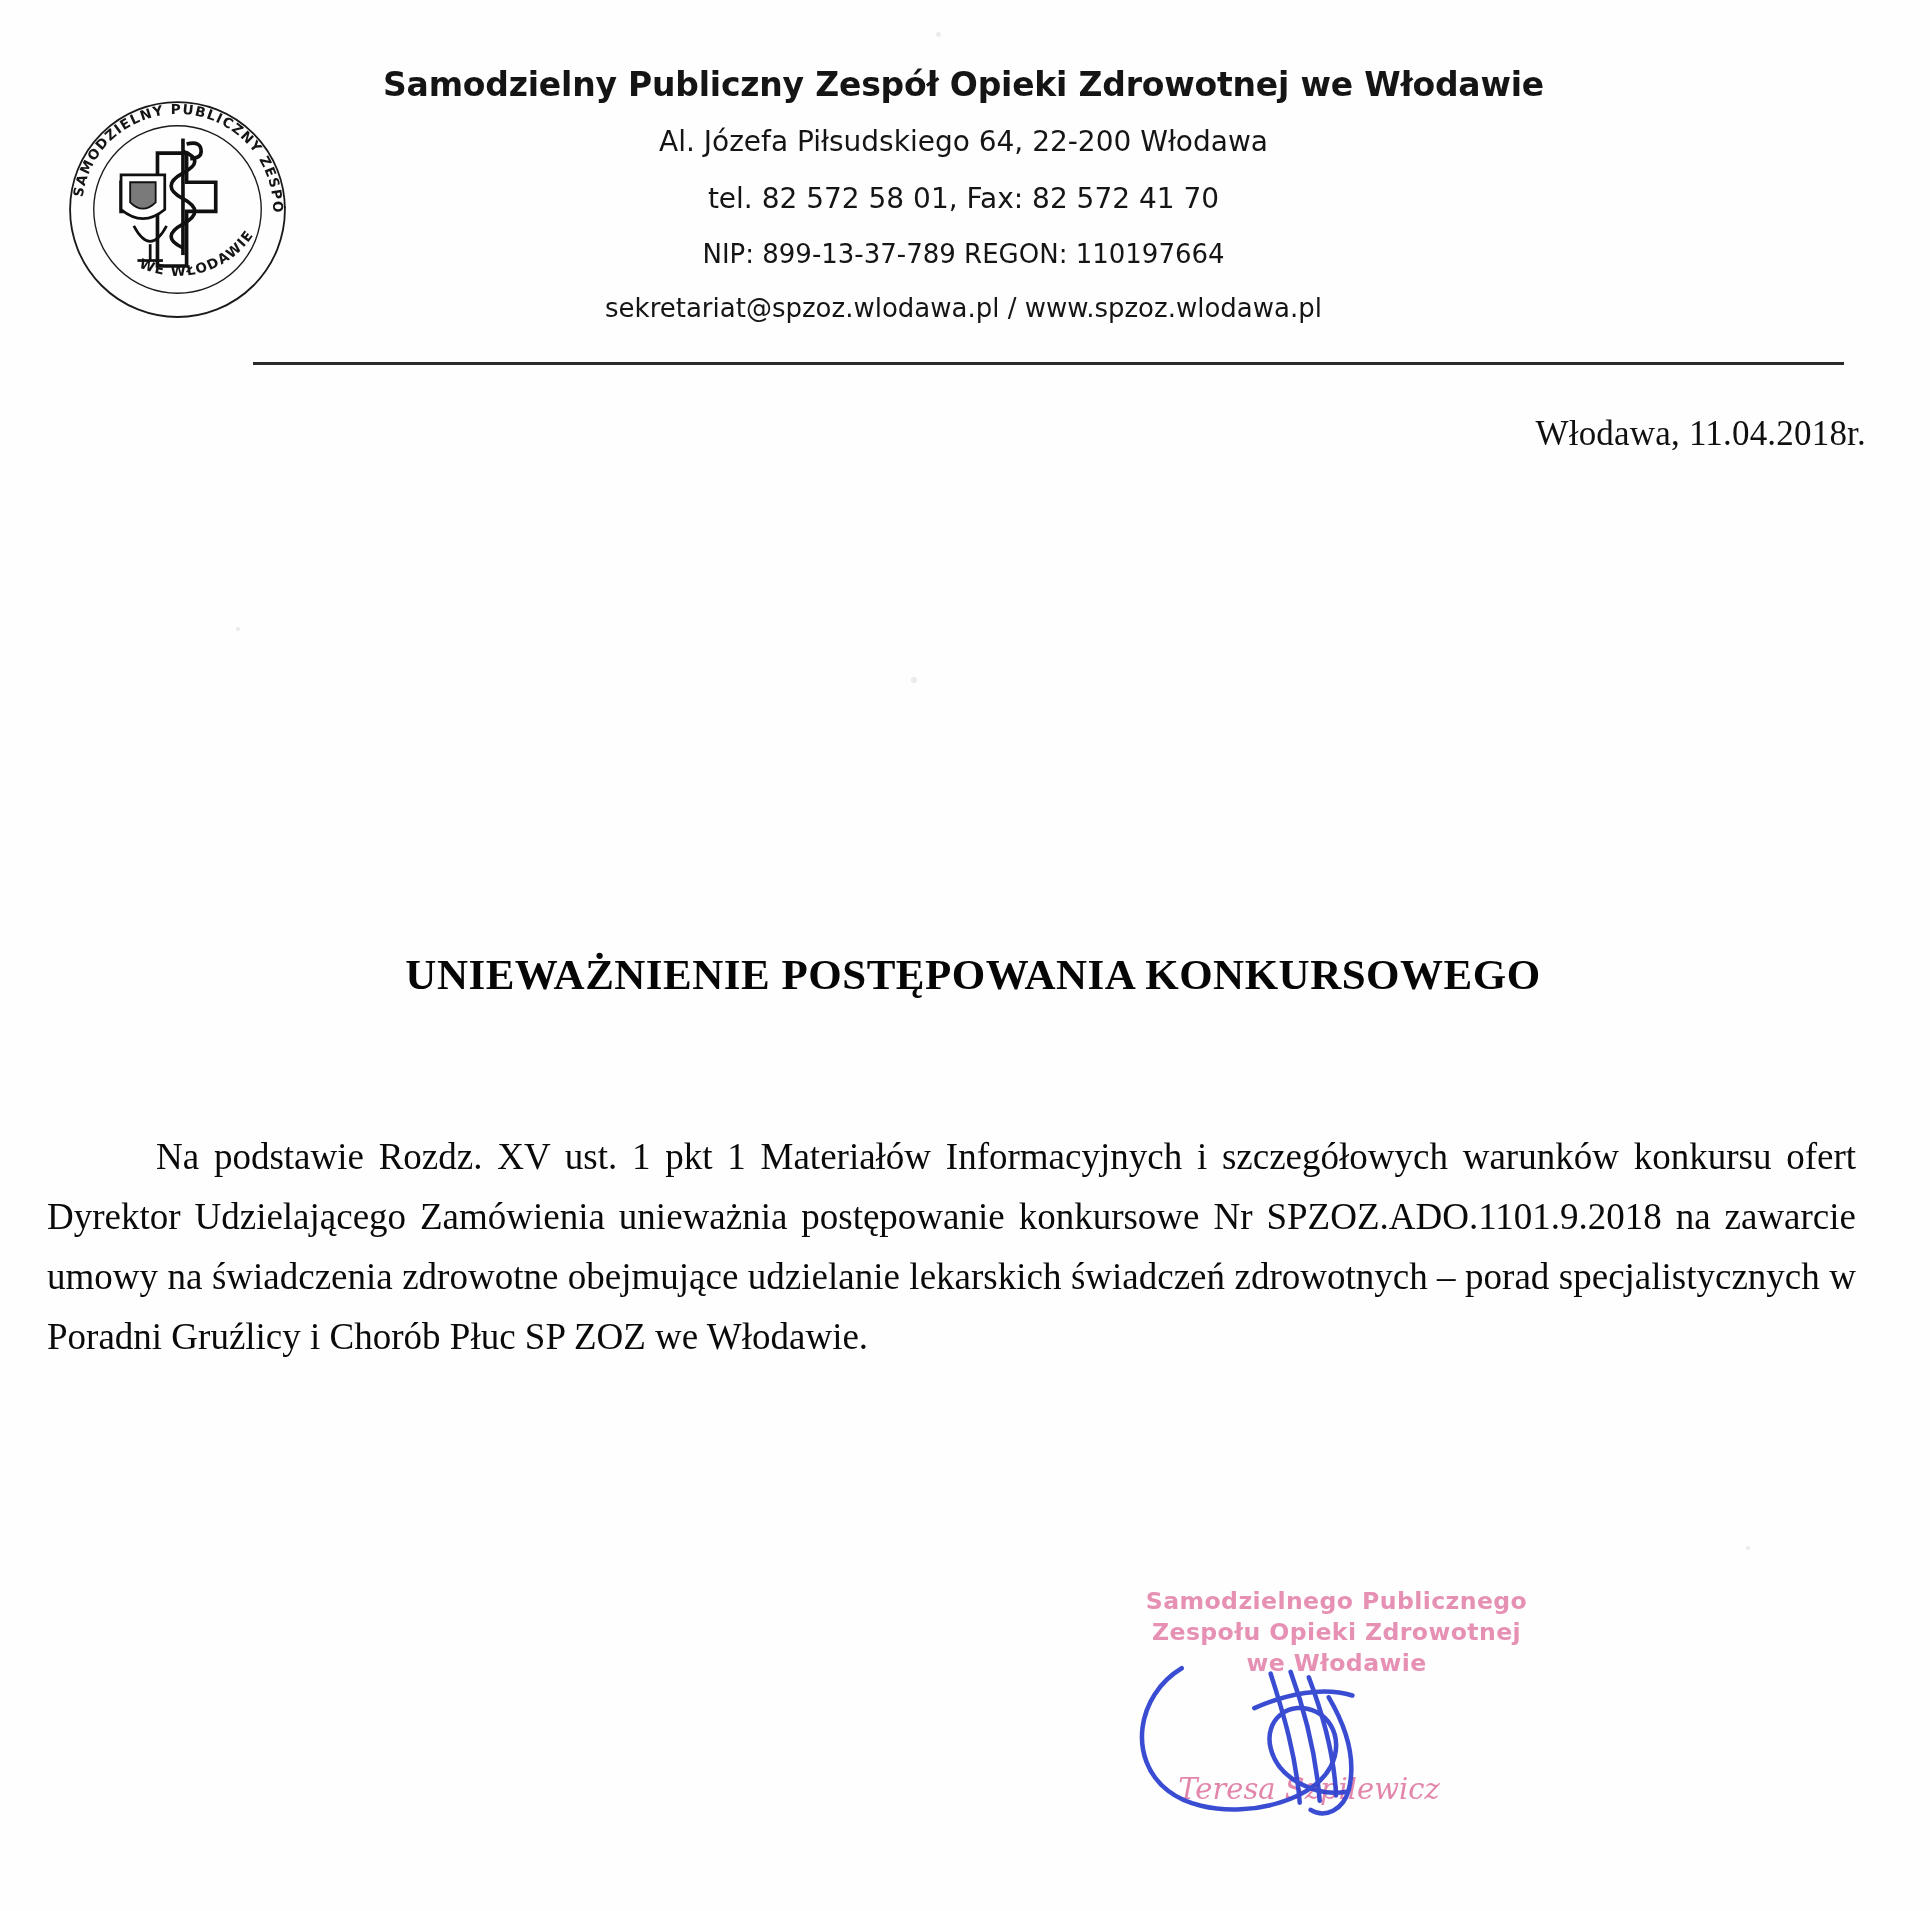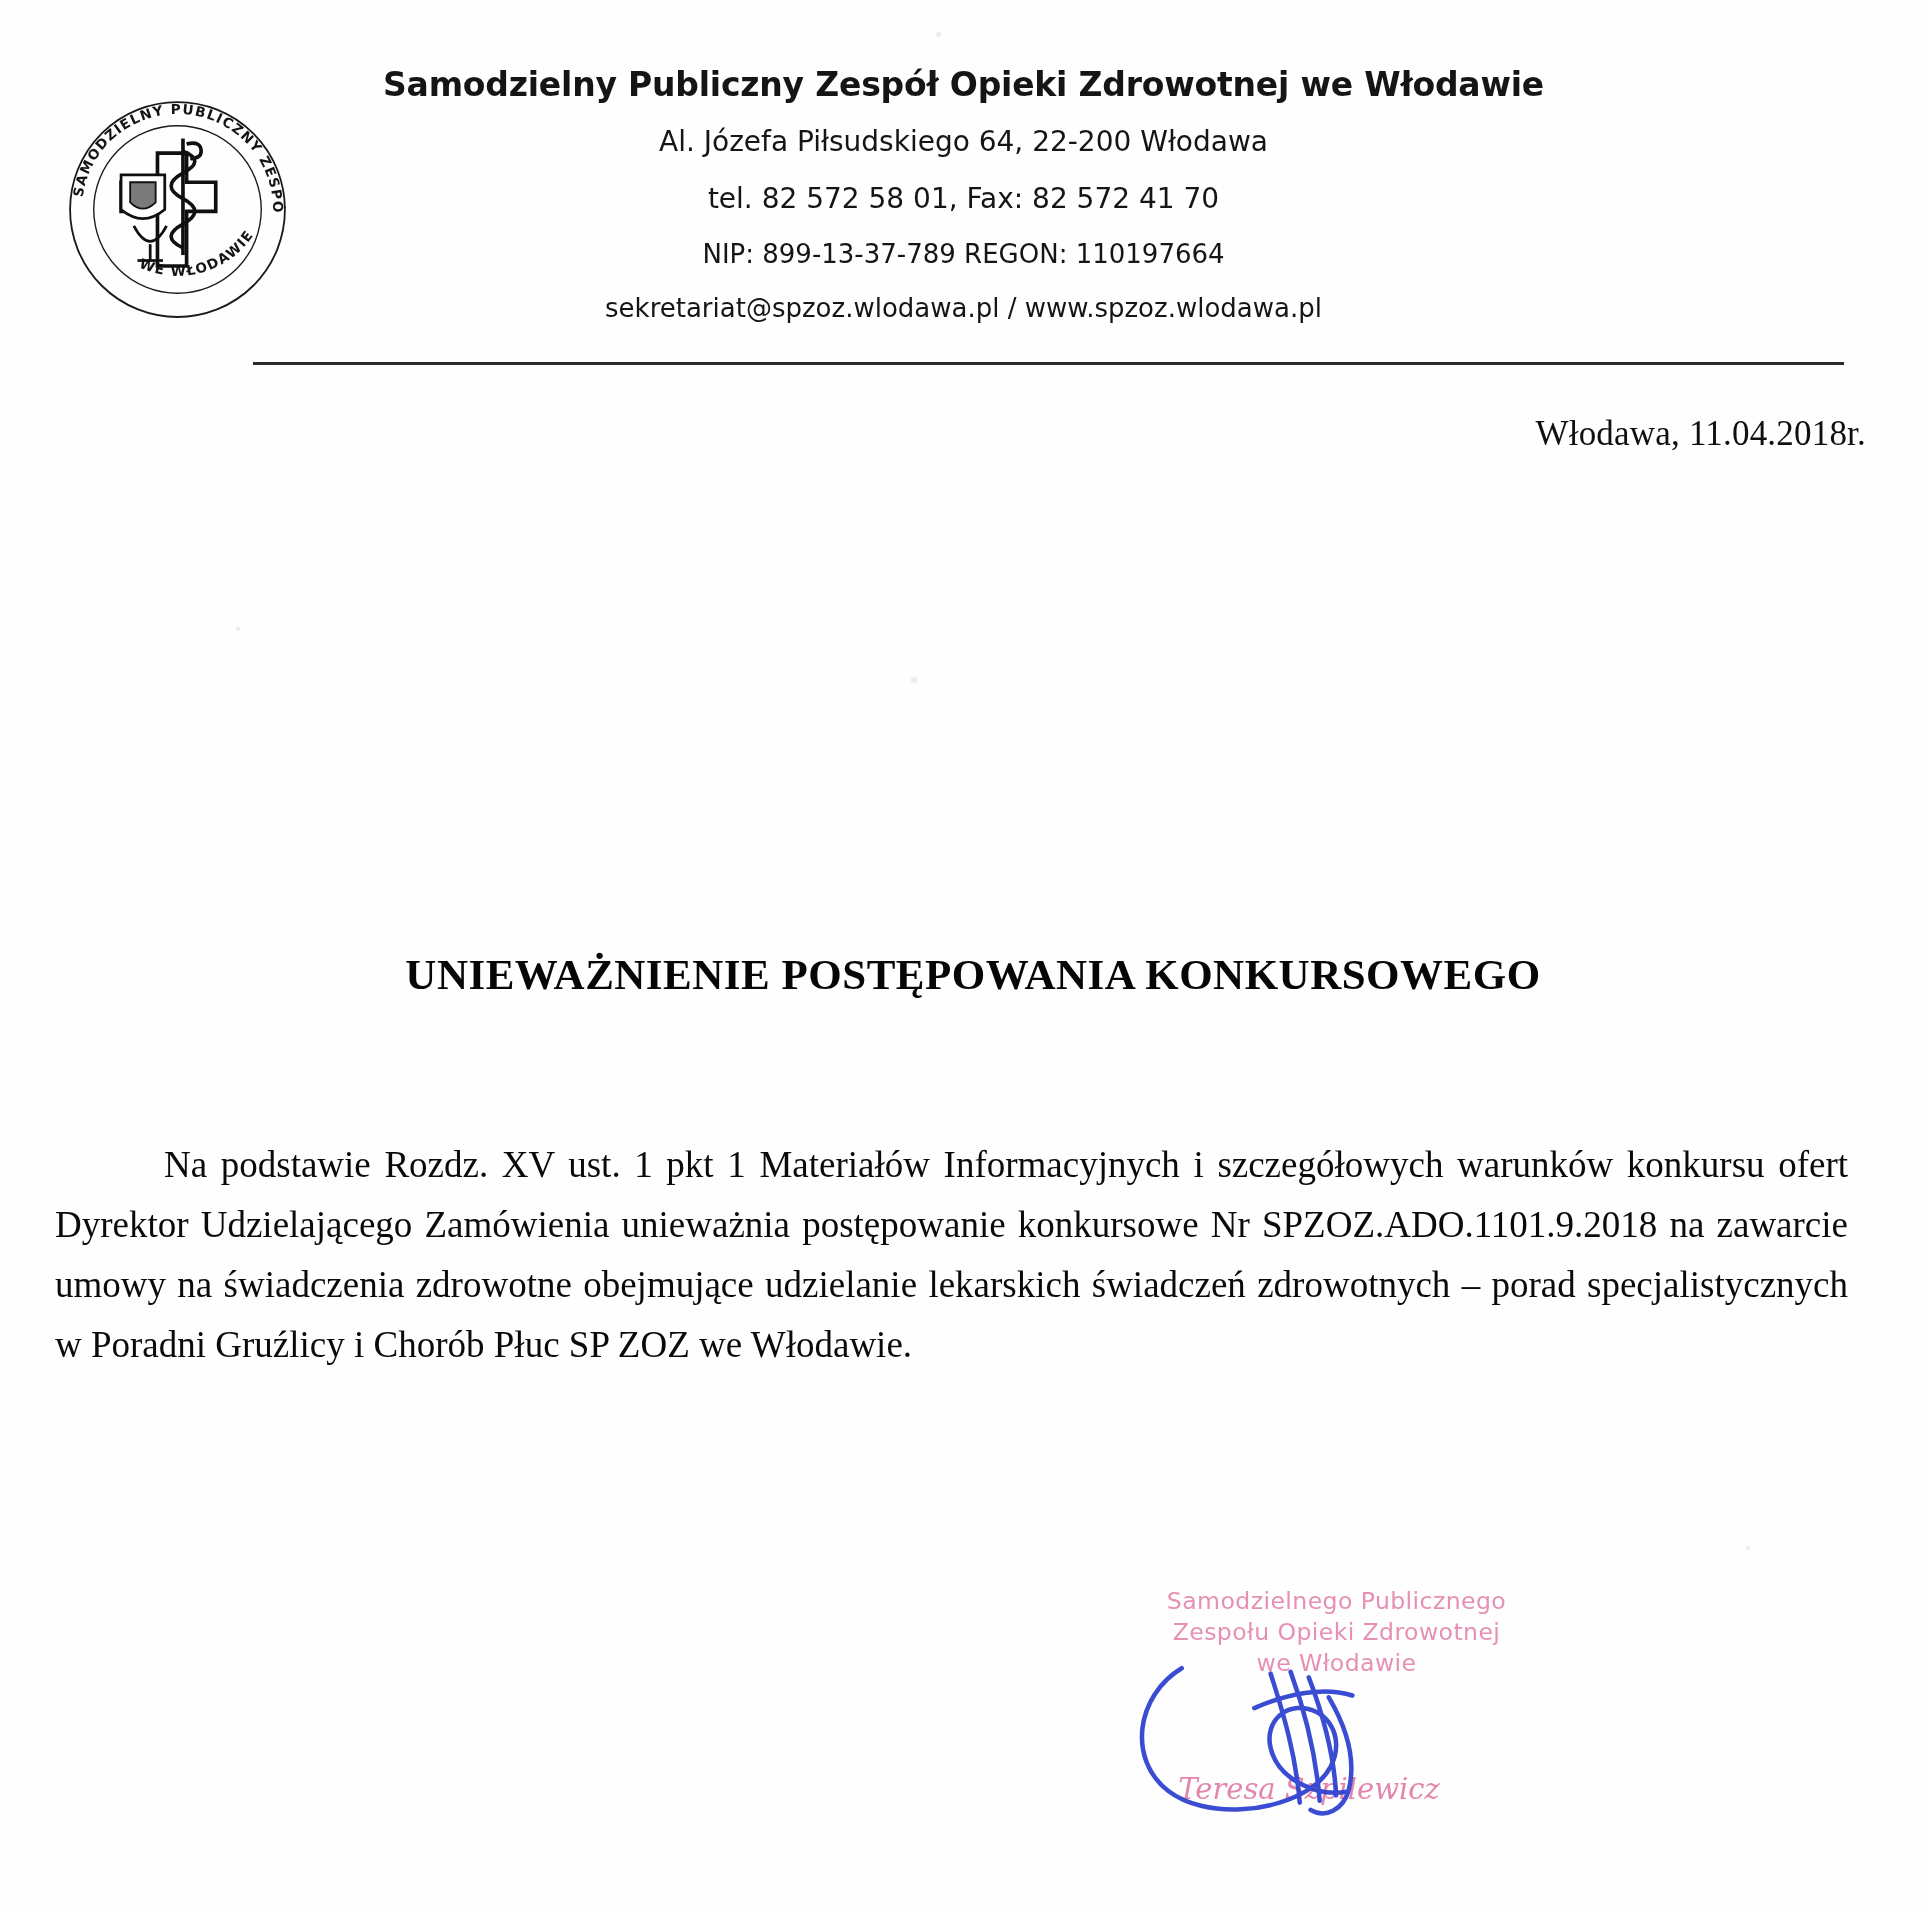--- a/index.html
+++ b/index.html
@@ -115,21 +115,21 @@
     top: 1127px;
     width: 1809px;
     font-family: "Liberation Serif", serif;
     font-size: 37px;
     line-height: 1.62;
     text-align: justify;
     text-justify: inter-word;
     color: #0a0a0a;
   }
   .body-text p {
-    margin: 8px;
+    margin: 0;
     text-indent: 109px;
   }
 
   
   .sig-area {
     position: absolute;
     left: 1100px;
     top: 1586px;
     width: 473px;
     height: 282px;
@@ -147,21 +147,21 @@
     opacity: 0.92;
   }
   .stamp .stamp-title {
     font-size: 28px;
     font-weight: bold;
     letter-spacing: 1.5px;
     color: #e17fa8;
   }
   .stamp .stamp-line {
     font-size: 23.6px;
-    font-weight: normal;
+    font-weight: bold;
     letter-spacing: 0.4px;
     color: #e488ae;
   }
 
   .stamp-name {
     position: absolute;
     left: 18px;
     top: 186px;
     width: 382px;
     text-align: center;

